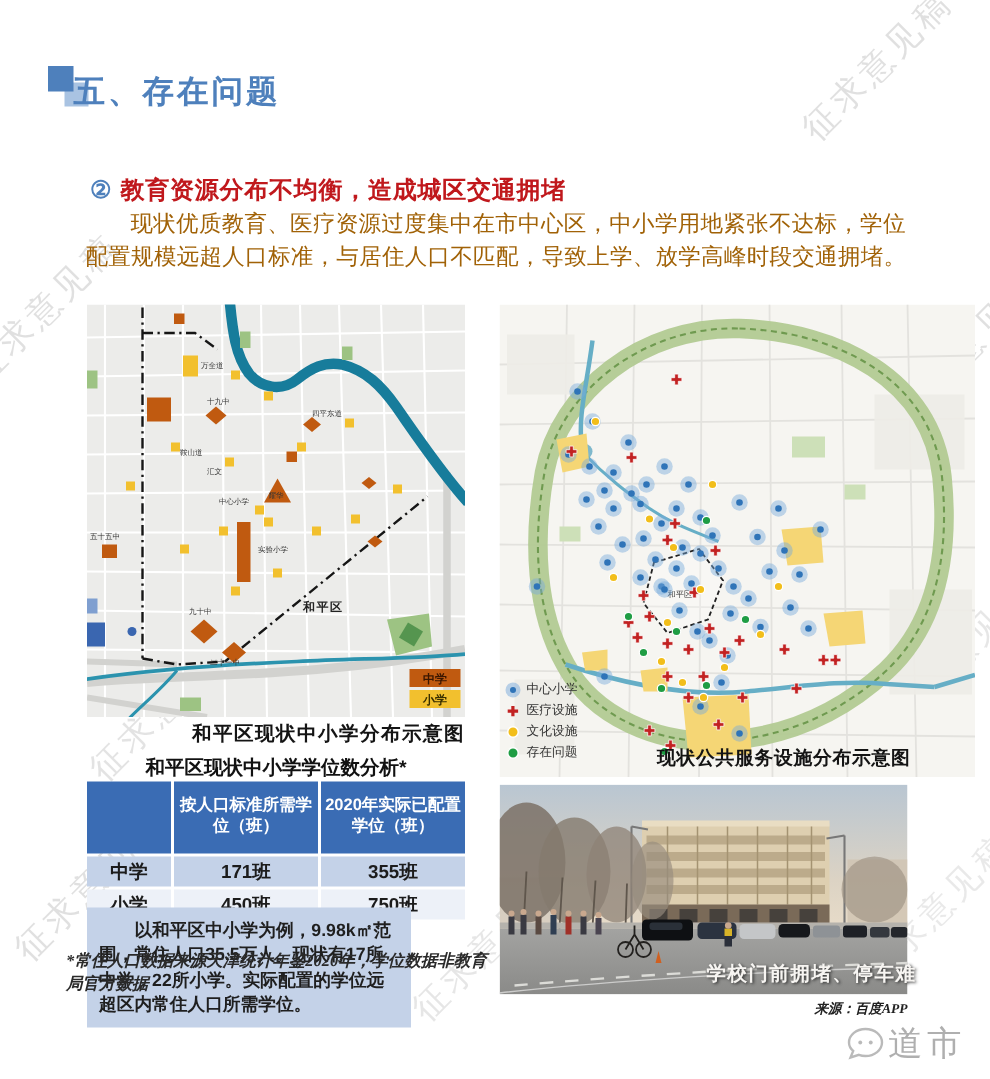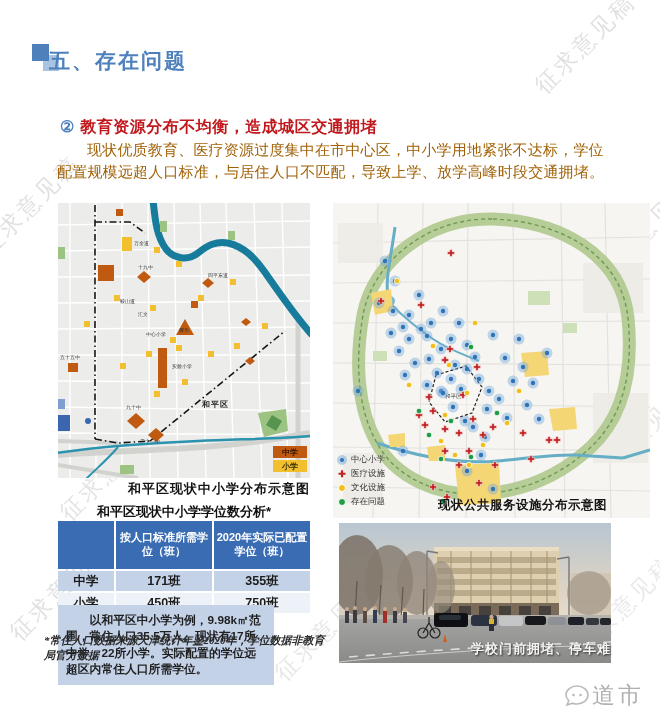--- a/index.html
+++ b/index.html
@@ -42,21 +42,21 @@
           height:48px;display:flex;align-items:center;justify-content:center;line-height:1.25;padding:1px 2px;box-sizing:border-box;}
   .tbl .c{font-size:12.5px;font-weight:bold;color:#1c1c1c;text-align:center;height:20px;
           display:flex;align-items:center;justify-content:center;}
   .r1{background:#c4d2e8;}
   .r2{background:#edf1f8;}
   .note{position:absolute;left:58px;top:605px;width:216px;box-sizing:border-box;background:#c4d2e8;
         padding:7px 8px 8px;font-size:11.8px;font-weight:600;color:#1f1f1f;line-height:1.38;text-indent:2em;}
   .footnote{position:absolute;left:44px;top:633px;width:284px;font-size:11px;color:#2a2a2a;
             font-family:"Liberation Serif",serif;font-style:italic;font-weight:600;}
   
-  .photo{position:absolute;left:333px;top:523px;width:284px;height:140px;overflow:hidden;text-align:center;}
+  .photo{position:absolute;left:333px;top:523px;width:284px;height:140px;overflow:hidden;}
   .photo-cap{position:absolute;right:6px;bottom:5px;font-size:13px;font-weight:bold;color:#f7f5f2;
              font-family:"Liberation Serif",serif;letter-spacing:1px;
              text-shadow:1px 1px 2px rgba(40,40,40,.9);}
   .source{position:absolute;left:333px;top:666px;width:272px;text-align:right;font-size:9px;
           font-weight:bold;color:#222;font-family:"Liberation Serif",serif;font-style:italic;}
   
   .logo{position:absolute;left:564px;top:680px;display:flex;align-items:center;opacity:.8;}
   .logo .txt{font-size:23px;color:#9c9c9c;font-family:"Liberation Serif",serif;letter-spacing:3px;margin-left:2px;}
 </style>
 </head>
@@ -578,20 +578,21 @@
         <polygon points="104,119 108,119 106,111" fill="#d06020"></polygon>
         <g>
           <rect x="150" y="96" width="5" height="12" fill="#2a2f3a"></rect>
           <rect x="150" y="96" width="5" height="5" fill="#d8b428"></rect>
           <circle cx="152.5" cy="94" r="2.2" fill="#c9a88e"></circle>
         </g>
       </g>
     </svg>
     <div class="photo-cap">学校门前拥堵、停车难</div>
   </div>
+  <div class="source">来源：百度APP</div>
 
   <div class="logo">
     <svg width="26" height="24" viewBox="0 0 26 24">
       <path d="M13,2 C19,2 24,6 24,11 C24,16 19,20 13,20 C11.4,20 9.9,19.7 8.6,19.2 L3,21 L4.8,16.6 C3.1,15.2 2,13.2 2,11 C2,6 7,2 13,2 Z" fill="none" stroke="#aaaaaa" stroke-width="1.6"></path>
       <circle cx="9.5" cy="11" r="1.3" fill="#aaaaaa"></circle>
         <circle cx="16.5" cy="11" r="1.3" fill="#aaaaaa"></circle>
     </svg>
     <span class="txt">道市</span>
   </div>
 

